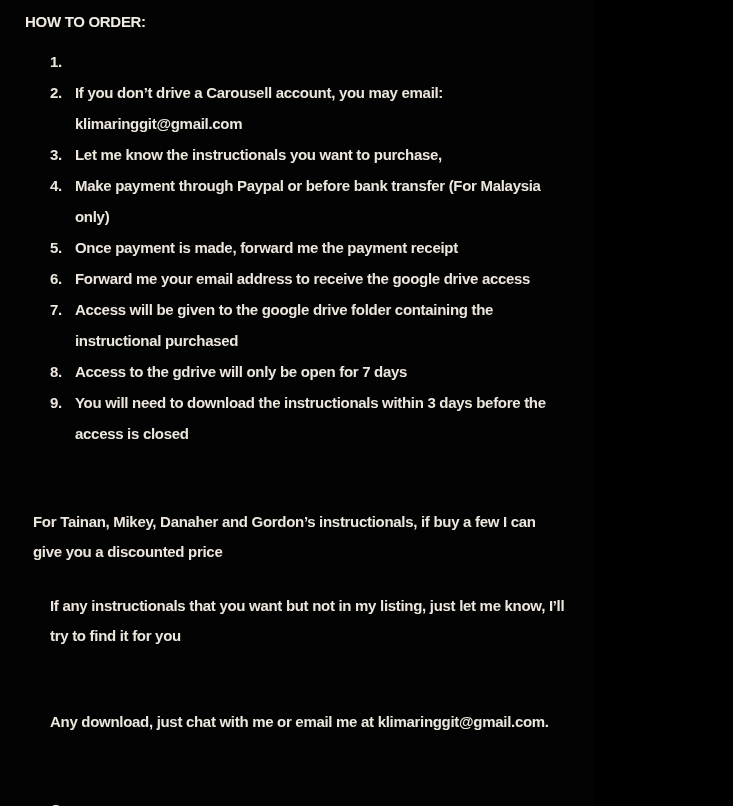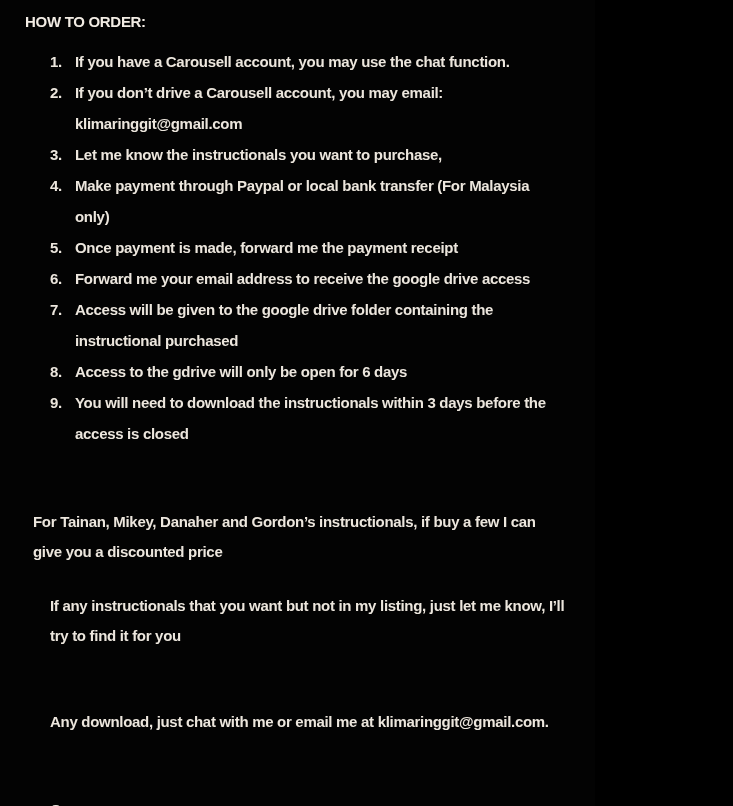--- a/index.html
+++ b/index.html
@@ -58,49 +58,48 @@
 </head>
 <body>
 
 <div class="doc">
 
   <h1 class="title">HOW TO ORDER:</h1>
 
   <div class="steps">
     <div class="step">
       <span class="num">1.</span>
-      <span class="txt">If you have a Carousell account, you may use the chat function.</span>
     </div>
     <div class="step">
       <span class="num">2.</span>
       <span class="txt">If you don’t drive a Carousell account, you may email: klimaringgit@gmail.com</span>
     </div>
     <div class="step">
       <span class="num">3.</span>
       <span class="txt">Let me know the instructionals you want to purchase,</span>
     </div>
     <div class="step">
       <span class="num">4.</span>
-      <span class="txt">Make payment through Paypal or local bank transfer (For Malaysia only)</span>
+      <span class="txt">Make payment through Paypal or before bank transfer (For Malaysia only)</span>
     </div>
     <div class="step">
       <span class="num">5.</span>
       <span class="txt">Once payment is made, forward me the payment receipt</span>
     </div>
     <div class="step">
       <span class="num">6.</span>
       <span class="txt">Forward me your email address to receive the google drive access</span>
     </div>
     <div class="step">
       <span class="num">7.</span>
       <span class="txt">Access will be given to the google drive folder containing the instructional purchased</span>
     </div>
     <div class="step">
       <span class="num">8.</span>
-      <span class="txt">Access to the gdrive will only be open for 6 days</span>
+      <span class="txt">Access to the gdrive will only be open for 7 days</span>
     </div>
     <div class="step">
       <span class="num">9.</span>
       <span class="txt">You will need to download the instructionals within 3 days before the access is closed</span>
     </div>
   </div>
 
   <p class="para discount">For Tainan, Mikey, Danaher and Gordon’s instructionals, if buy a few I can give you a discounted price</p>
 
   <p class="para request">If any instructionals that you want but not in my listing, just let me know, I’ll try to find it for you</p>

